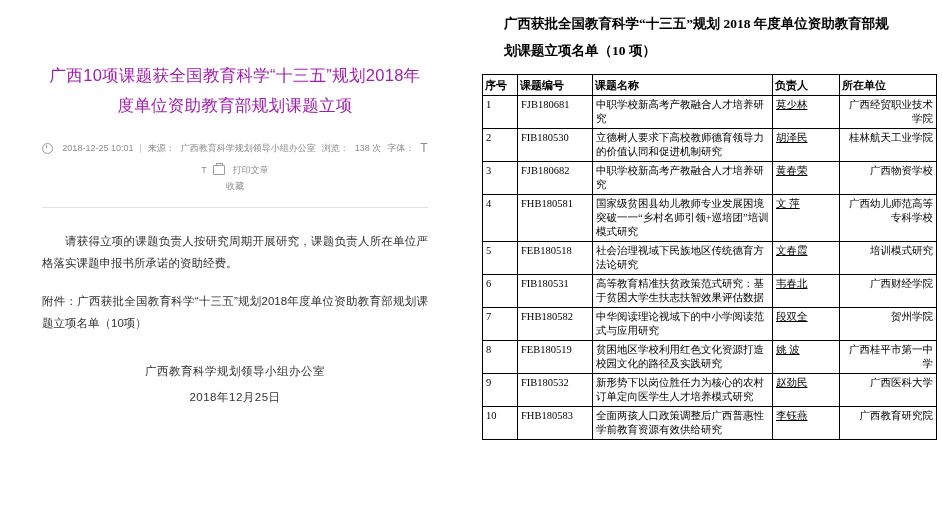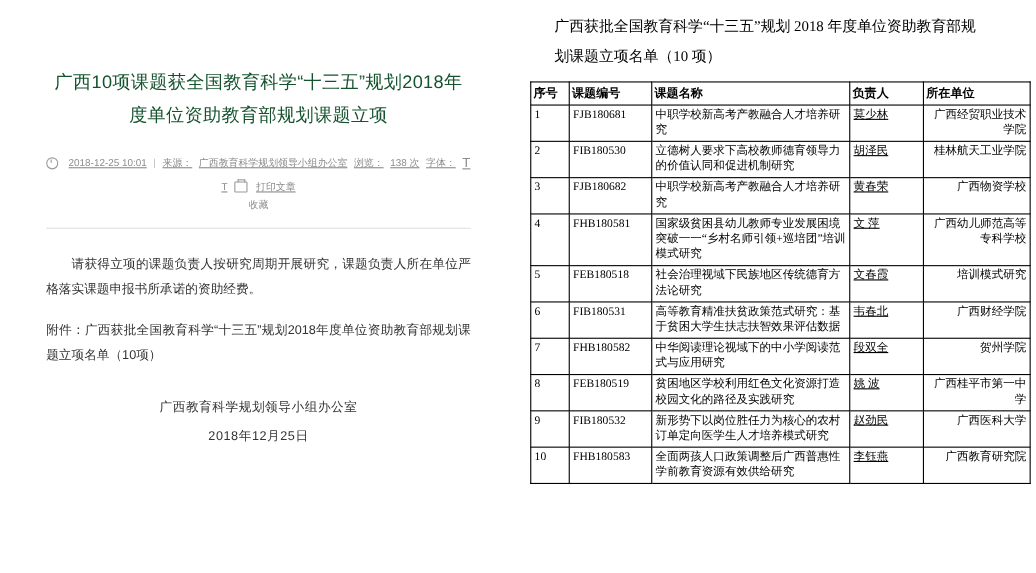--- a/index.html
+++ b/index.html
@@ -27,35 +27,34 @@
     top: 0;
     width: 470px;
     height: 521px;
     box-sizing: border-box;
     padding: 60px 42px 0 42px;
   }
   .article-title {
     font-size: 16.5px;
     line-height: 30px;
     text-align: center;
-    color: #14532d;
+    color: #a21caf;
     font-family: "Liberation Sans", sans-serif;
     letter-spacing: 0.3px;
   }
   .meta {
     margin-top: 20px;
     display: flex;
     align-items: center;
     justify-content: center;
     flex-wrap: wrap;
     gap: 6px;
     font-size: 9px;
     color: #8c8c8c;
     line-height: 16px;
-    text-decoration: underline;
   }
   .meta .clock {
     display: inline-block;
     width: 9px;
     height: 9px;
     border: 1px solid #9a9a9a;
     border-radius: 50%;
     position: relative;
     margin-right: 3px;
   }
@@ -132,21 +131,21 @@
     left: 470px;
     top: 0;
     width: 472px;
     height: 521px;
     box-sizing: border-box;
     padding: 10px 14px 0 12px;
     font-family: "Liberation Serif", serif;
   }
   .doc-title {
     font-size: 13.5px;
-    font-weight: normal;
+    font-weight: bold;
     line-height: 27px;
     color: #000;
     text-align: left;
     padding-left: 22px;
     padding-right: 6px;
   }
   .doc-title .l2 { display: block; }
   table.grid {
     margin-top: 10px;
     border-collapse: collapse;

